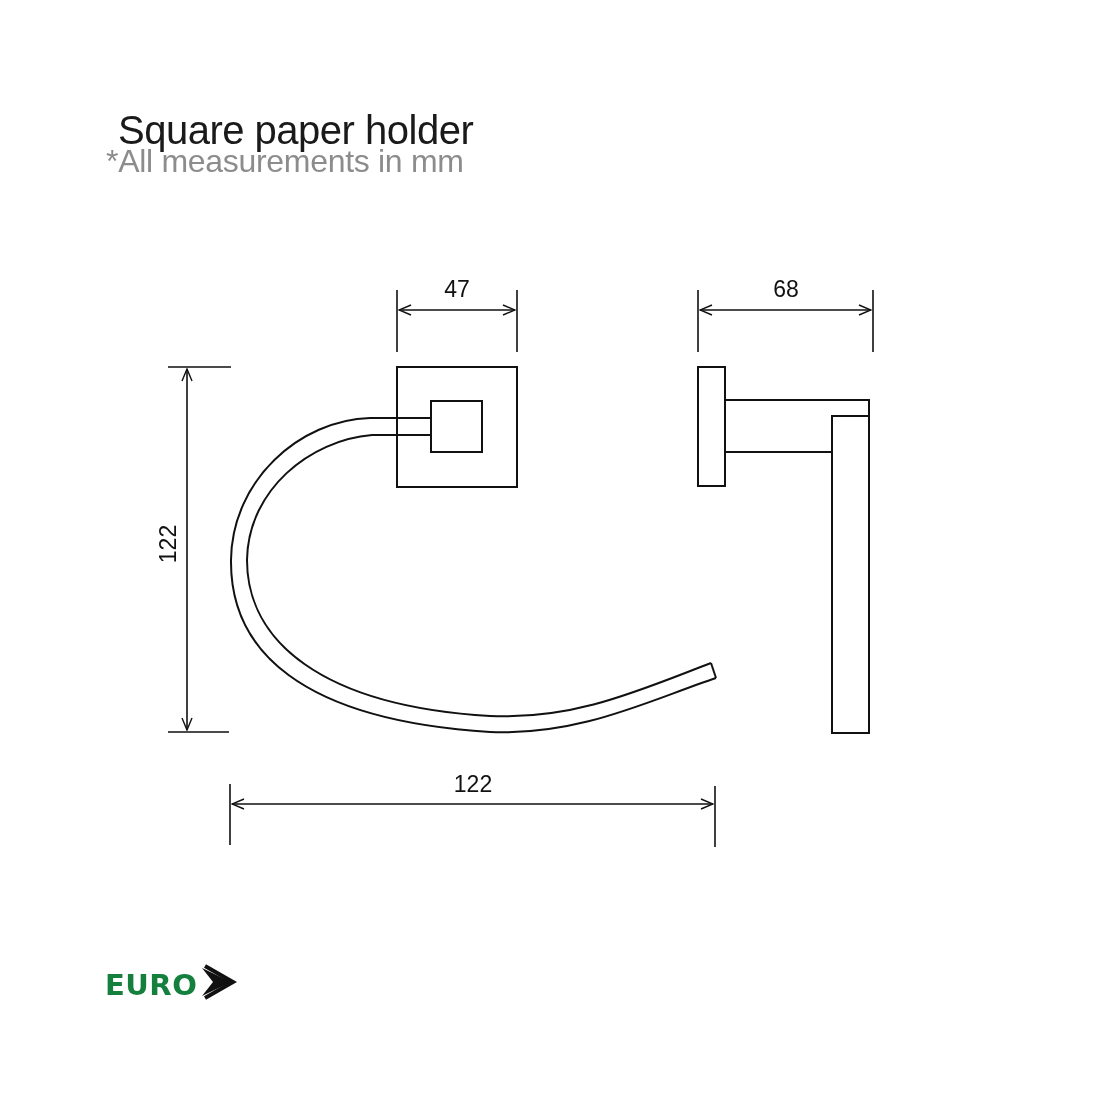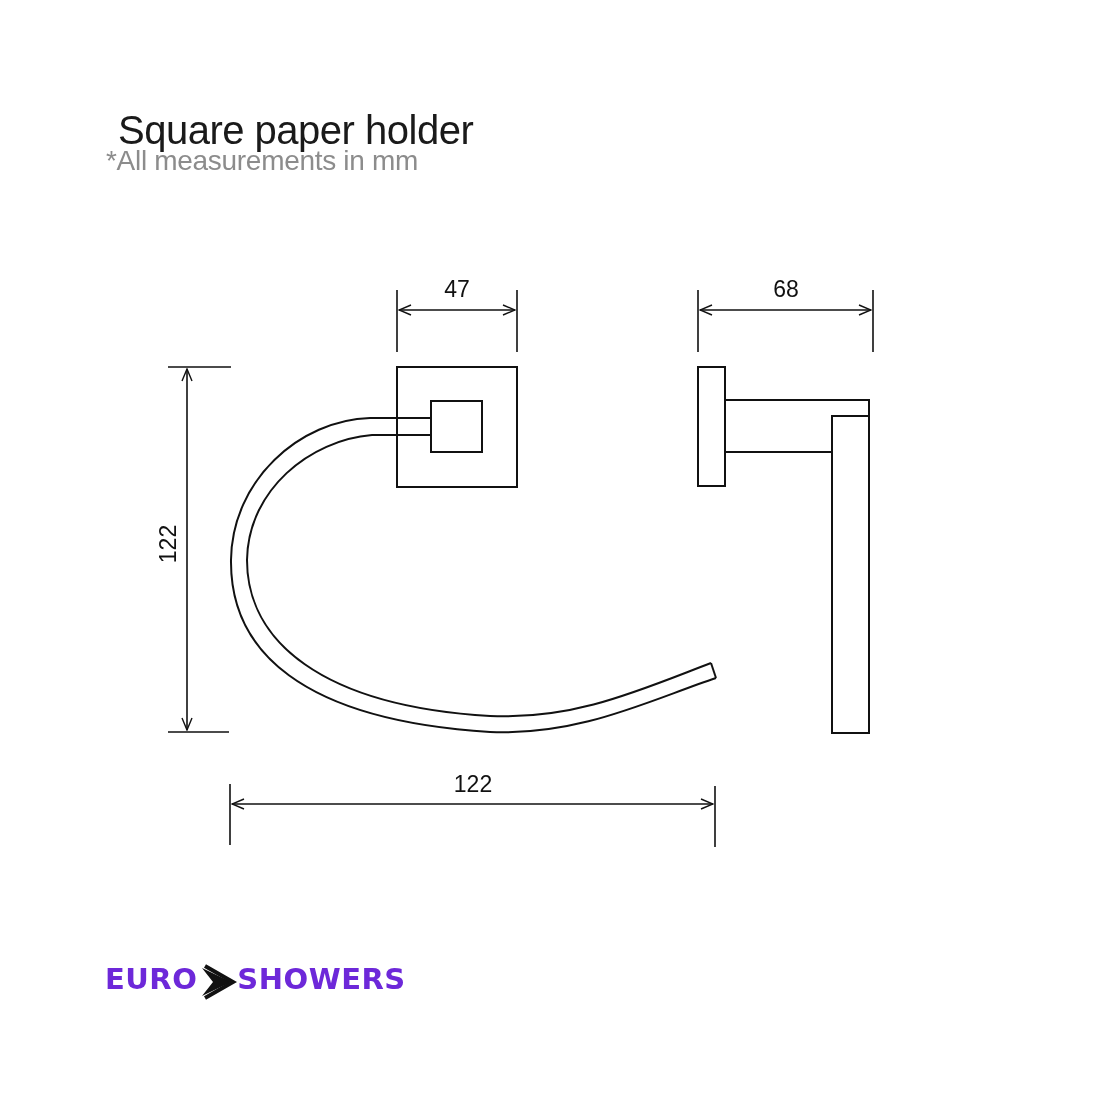--- a/index.html
+++ b/index.html
@@ -1,24 +1,24 @@
 <!DOCTYPE html>
 <html><head>
   <meta charset="utf-8">
   <style>
     html, body { margin: 0; padding: 0; background: #ffffff; }
     body { width: 1100px; height: 1100px; position: relative; overflow: hidden;
            font-family: "Liberation Sans", sans-serif; }
     .title { position: absolute; left: 106px; top: 96px; font-size: 40px; color: #1a1a1a;
              letter-spacing: -0.5px; line-height: 44px; margin: 12px; font-weight: normal; }
-    .subtitle { position: absolute; left: 106px; top: 139px; font-size: 28px; color: #8c8c8c;
+    .subtitle { position: absolute; left: 106px; top: 139px; font-size: 32px; color: #8c8c8c;
                 letter-spacing: -0.3px; line-height: 44px; }
     svg.drawing { position: absolute; left: 0; top: 0; }
-    .logo { position: absolute; left: 105px; top: 962px; height: 40px; display: flex; align-items: flex-start;
-            font-family: "DejaVu Sans", sans-serif; font-weight: bold; font-size: 29px; color: #6d28d9;
+    .logo { position: absolute; left: 105px; top: 962px; height: 40px; display: flex; align-items: flex-end;
+            font-family: "DejaVu Sans", sans-serif; font-weight: bold; font-size: 29px; color: #15803d;
             letter-spacing: 0.5px; }
     .logo .chev { display: inline-block; width: 40px; height: 40px; }
   </style>
 </head>
 <body>
 
 <h1 class="title">Square paper holder</h1>
 <div class="subtitle">*All measurements in mm</div>
 
 <svg class="drawing" width="1100" height="1100" viewBox="0 0 1100 1100">
@@ -71,14 +71,13 @@
     <text x="473" y="792" text-anchor="middle">122</text>
   </g>
 </svg>
 
 <div class="logo">
   <span>EURO</span>
   <svg class="chev" viewBox="0 0 40 40">
     <path d="M5,6 L34,20 L5,34 L16,20 Z" fill="#111"></path>
     <path d="M8,4 L36,20 L8,36" fill="none" stroke="#111" stroke-width="4"></path>
   </svg>
-  <span>SHOWERS</span>
 </div>
 
 </body></html>

